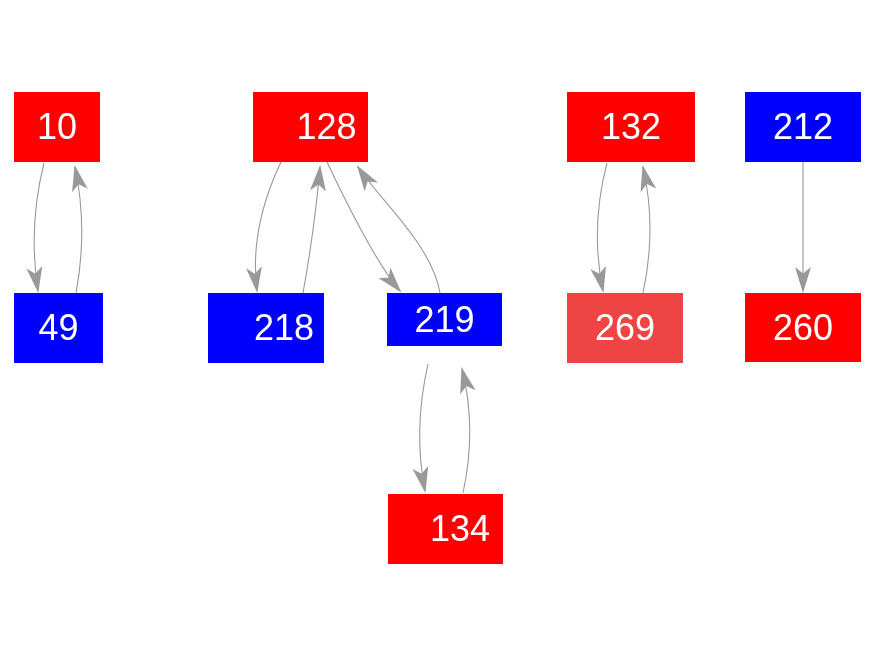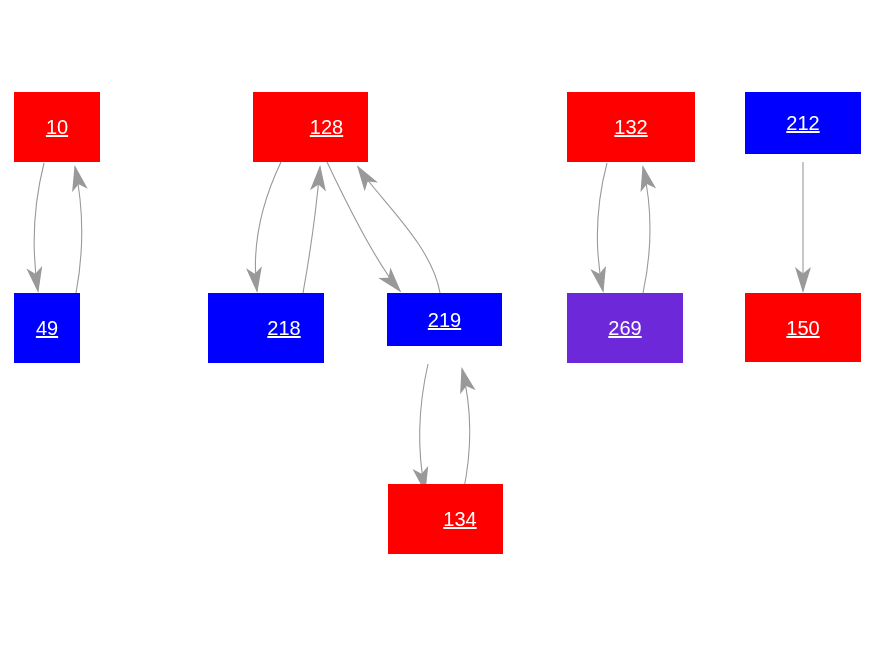--- a/index.html
+++ b/index.html
@@ -31,24 +31,23 @@
     position: absolute;
     z-index: 2;
     display: flex;
     align-items: center;
     justify-content: center;
     box-sizing: border-box;
     cursor: pointer;
   }
   .node-label {
     color: #ffffff;
-    font-size: 20px;
+    font-size: 36px;
     line-height: 1;
     user-select: none;
-    text-decoration: underline;
   }
 </style>
 </head>
 <body>
 
 <div class="canvas">
   <svg class="edge-layer" width="875" height="656" viewBox="0 0 875 656" xmlns="http://www.w3.org/2000/svg">
     <defs>
       <marker id="arrowhead" markerUnits="userSpaceOnUse" markerWidth="26" markerHeight="18" refX="24" refY="9" orient="auto">
         <path d="M0,1 L26,9 L0,17 L6.5,9 Z" fill="#999999"></path>
@@ -65,41 +64,41 @@
         <path d="M463,493 Q477,428 462,369" class="edge" stroke="#999999" marker-end="url(#arrowhead)"></path>
         <path d="M607,163 Q590,228 603,291" class="edge" stroke="#999999" marker-end="url(#arrowhead)"></path>
         <path d="M643,293 Q657,228 643,167" class="edge" stroke="#999999" marker-end="url(#arrowhead)"></path>
         <path d="M803,162 Q803,227 803,291" class="edge" stroke="#999999" marker-end="url(#arrowhead)"></path>
       </g>
   </svg>
   <div id="nodes">
       <div class="node" style="left: 14px; top: 92px; width: 86px; height: 70px; background: rgb(255, 0, 0);">
         <span class="node-label" style="color: rgb(255, 255, 255);">10</span>
       </div>
-      <div class="node" style="left: 14px; top: 293px; width: 66px; height: 70px; background: rgb(0, 0, 255);">
+      <div class="node" style="left: 14px; top: 293px; width: 89px; height: 70px; background: rgb(0, 0, 255);">
         <span class="node-label" style="color: rgb(255, 255, 255);">49</span>
       </div>
       <div class="node" style="left: 253px; top: 92px; width: 115px; height: 70px; background: rgb(255, 0, 0); padding-left: 32px;">
         <span class="node-label" style="color: rgb(255, 255, 255);">128</span>
       </div>
       <div class="node" style="left: 208px; top: 293px; width: 116px; height: 70px; background: rgb(0, 0, 255); padding-left: 36px;">
         <span class="node-label" style="color: rgb(255, 255, 255);">218</span>
       </div>
       <div class="node" style="left: 387px; top: 293px; width: 115px; height: 53px; background: rgb(0, 0, 255);">
         <span class="node-label" style="color: rgb(255, 255, 255);">219</span>
       </div>
-      <div class="node" style="left: 388px; top: 484px; width: 115px; height: 70px; background: rgb(255, 0, 0); padding-left: 29px;">
+      <div class="node" style="left: 388px; top: 494px; width: 115px; height: 70px; background: rgb(255, 0, 0); padding-left: 29px;">
         <span class="node-label" style="color: rgb(255, 255, 255);">134</span>
       </div>
       <div class="node" style="left: 567px; top: 92px; width: 128px; height: 70px; background: rgb(255, 0, 0);">
         <span class="node-label" style="color: rgb(255, 255, 255);">132</span>
       </div>
-      <div class="node" style="left: 567px; top: 293px; width: 116px; height: 70px; background: #6d28d9;">
+      <div class="node" style="left: 567px; top: 293px; width: 116px; height: 70px; background: #ef4444;">
         <span class="node-label" style="color: rgb(255, 255, 255);">269</span>
       </div>
-      <div class="node" style="left: 745px; top: 92px; width: 116px; height: 62px; background: rgb(0, 0, 255);">
+      <div class="node" style="left: 745px; top: 92px; width: 116px; height: 70px; background: rgb(0, 0, 255);">
         <span class="node-label" style="color: rgb(255, 255, 255);">212</span>
       </div>
       <div class="node" style="left: 745px; top: 293px; width: 116px; height: 69px; background: rgb(255, 0, 0);">
-        <span class="node-label" style="color: rgb(255, 255, 255);">150</span>
+        <span class="node-label" style="color: rgb(255, 255, 255);">260</span>
       </div>
     </div>
 </div>
 
 </body></html>

